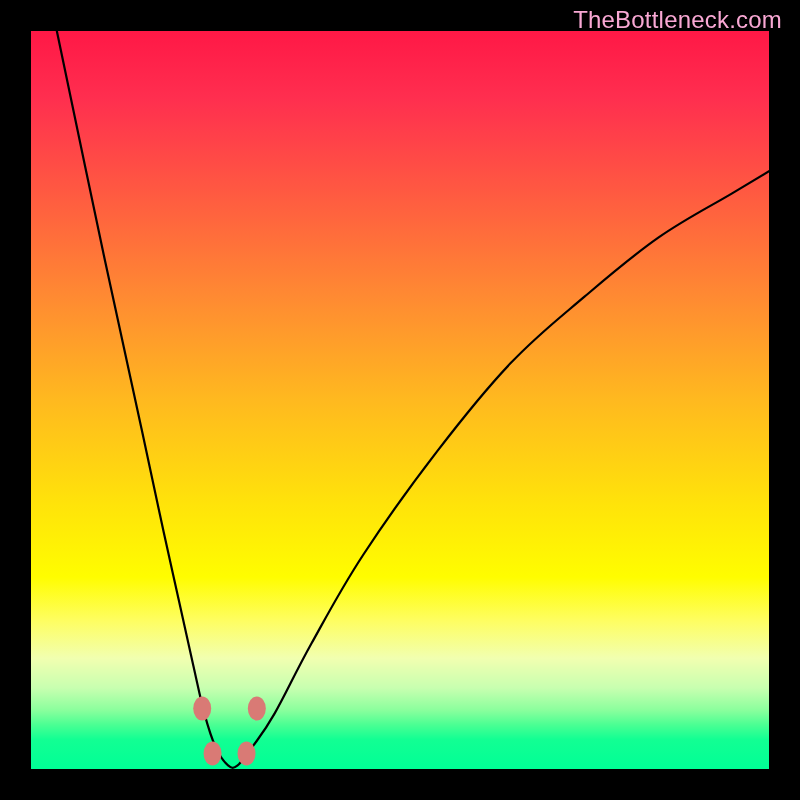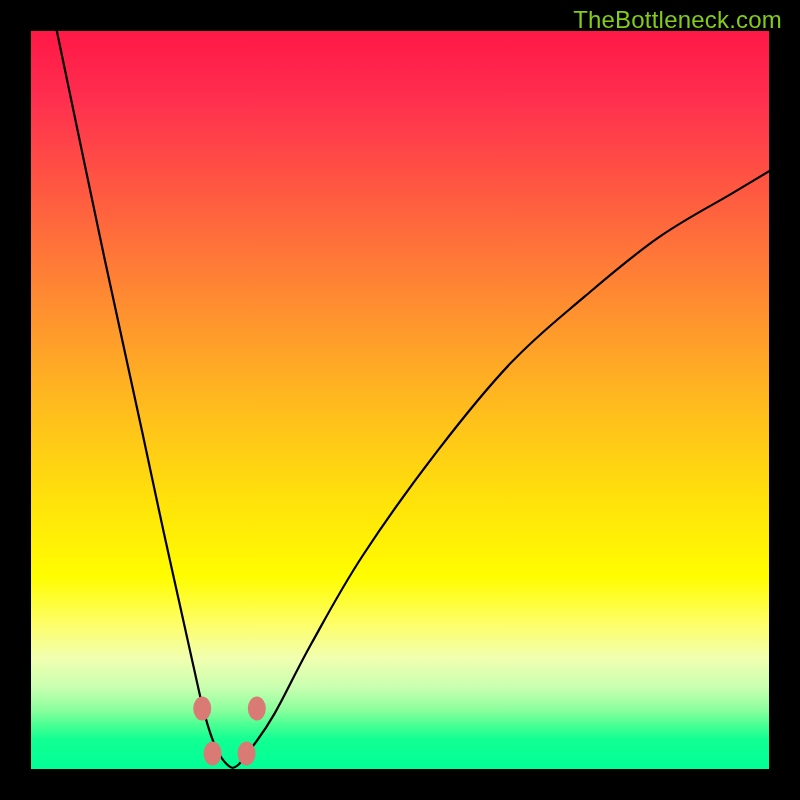--- a/index.html
+++ b/index.html
@@ -10,21 +10,21 @@
     position: absolute;
     left: 0; top: 0;
     width: 800px; height: 800px;
     background: #000;
   }
 
   .watermark {
     position: absolute;
     top: 6px;
     right: 18px;
-    color: #84cc16;
+    color: #f9a8d4;
     font-size: 24px;
     font-weight: 400;
     letter-spacing: 0.2px;
     z-index: 5;
   }
 
   .plot-area {
     position: absolute;
     left: 31px;
     top: 31px;

